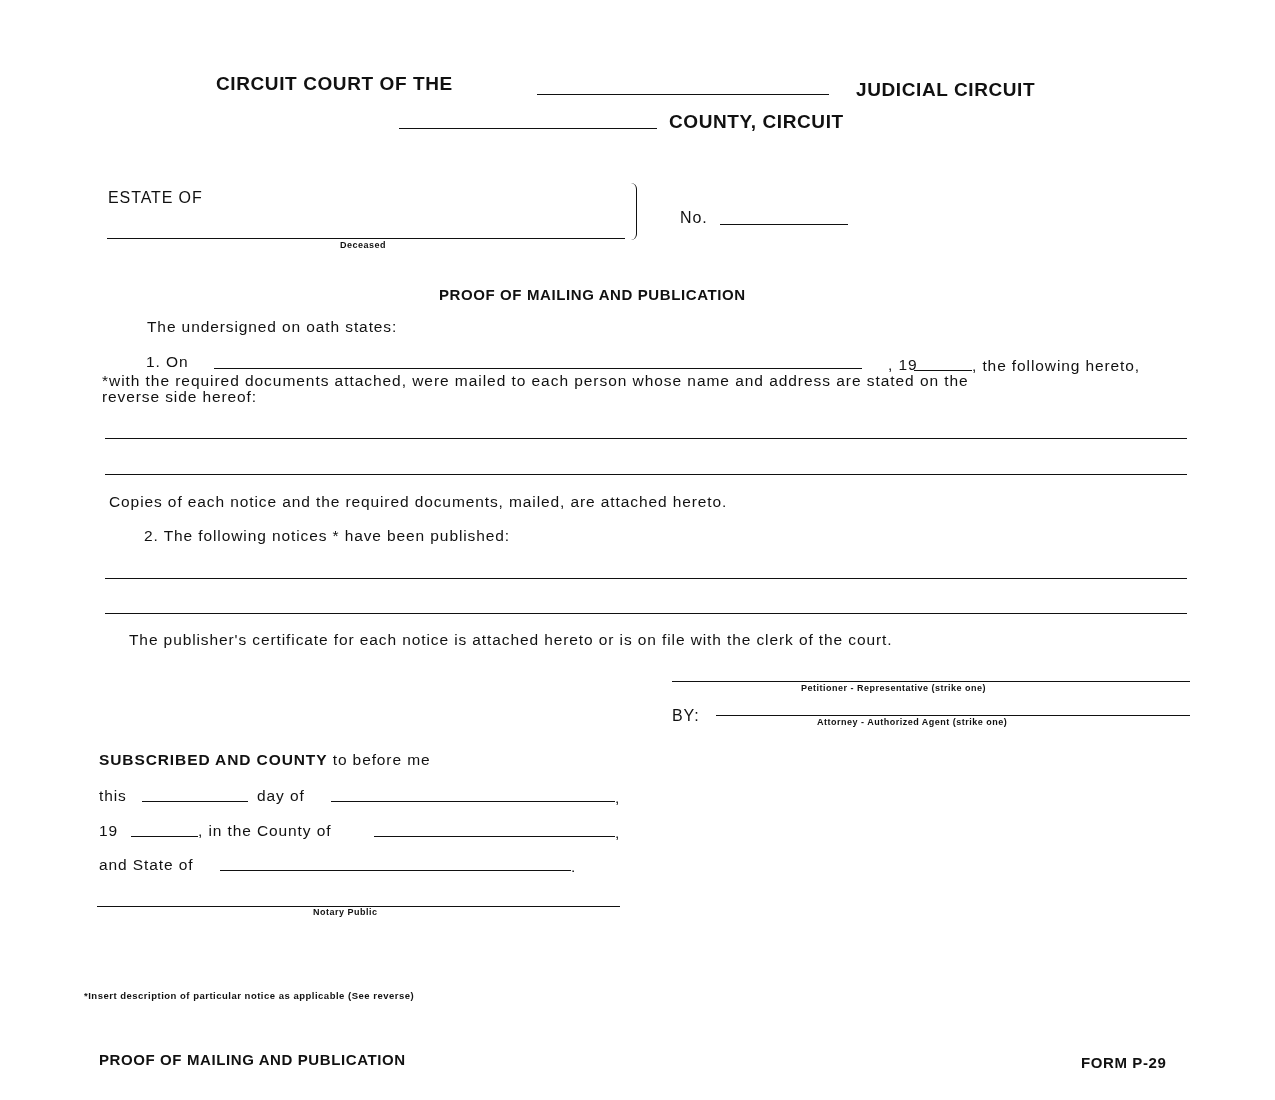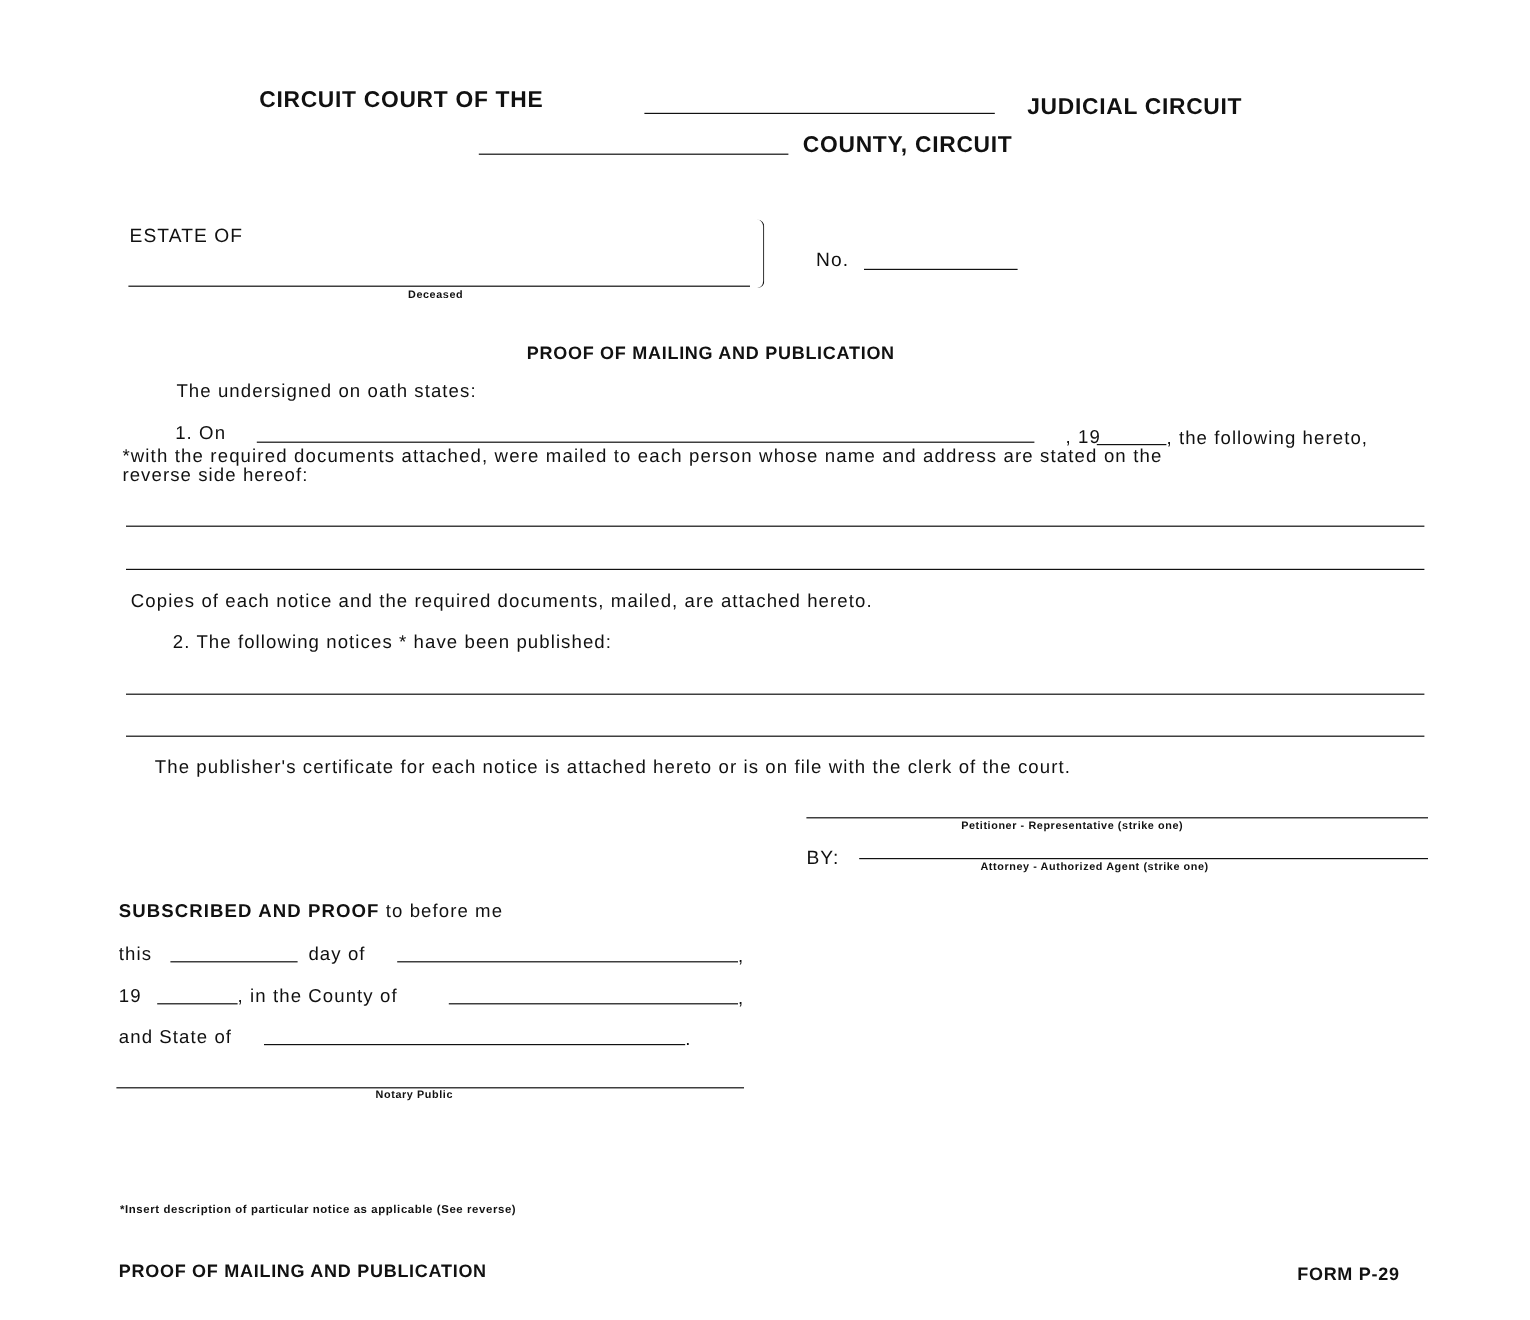--- a/index.html
+++ b/index.html
@@ -94,21 +94,21 @@
 
 <div class="abs body-text" style="left:100px; top:631px;margin-left:29px;">The publisher's certificate for each notice is attached hereto or is on file with the clerk of the court.</div>
 
 <input class="field" style="left: 672px; top: 663px; width: 518px;" value="">
 <div class="abs tiny" style="left:801px; top:683px;">Petitioner - Representative (strike one)</div>
 <div class="abs body-text" style="left:672px; top:707px; font-size:16px;">BY:</div>
 <input class="field" style="left: 716px; top: 697px; width: 474px;" value="">
 <div class="abs tiny" style="left:817px; top:717px;">Attorney - Authorized Agent (strike one)</div>
 
 <div class="abs body-text" style="left:99px; top:751px;">
-  <span style="font-weight:bold;">SUBSCRIBED AND PROOF</span>
+  <span style="font-weight:bold;">SUBSCRIBED AND COUNTY</span>
   <span>to before me</span>
 </div>
 
 <div class="abs body-text" style="left:99px; top:787px;">this</div>
 <input class="field" style="left: 142px; top: 783px; width: 106px;" value="">
 <div class="abs body-text" style="left:257px; top:787px;">day of</div>
 <input class="field" style="left: 331px; top: 783px; width: 284px;" value="">
 <div class="abs body-text" style="left:615px; top:789px;">,</div>
 
 <div class="abs body-text" style="left:99px; top:822px;">19</div>
@@ -117,16 +117,16 @@
 <input class="field" style="left: 374px; top: 818px; width: 241px;" value="">
 <div class="abs body-text" style="left:615px; top:824px;">,</div>
 
 <div class="abs body-text" style="left:99px; top:856px;">and State of</div>
 <input class="field" style="left: 220px; top: 852px; width: 351px;" value="">
 <div class="abs body-text" style="left:571px; top:858px;">.</div>
 
 <input class="field" style="left: 97px; top: 888px; width: 523px;" value="">
 <div class="abs tiny" style="left:313px; top:907px;">Notary Public</div>
 
-<div class="abs tiny" style="left:100px; top:990px; font-size:9.5px;margin-top:13px;">*Insert description of particular notice as applicable (See reverse)</div>
+<div class="abs tiny" style="left:84px; top:990px; font-size:9.5px;">*Insert description of particular notice as applicable (See reverse)</div>
 
 <div class="abs bold-sub" style="left:99px; top:1051px;">PROOF OF MAILING AND PUBLICATION</div>
 <div class="abs bold-sub" style="left:1081px; top:1054px;">FORM P-29</div>
 
 </body></html>

